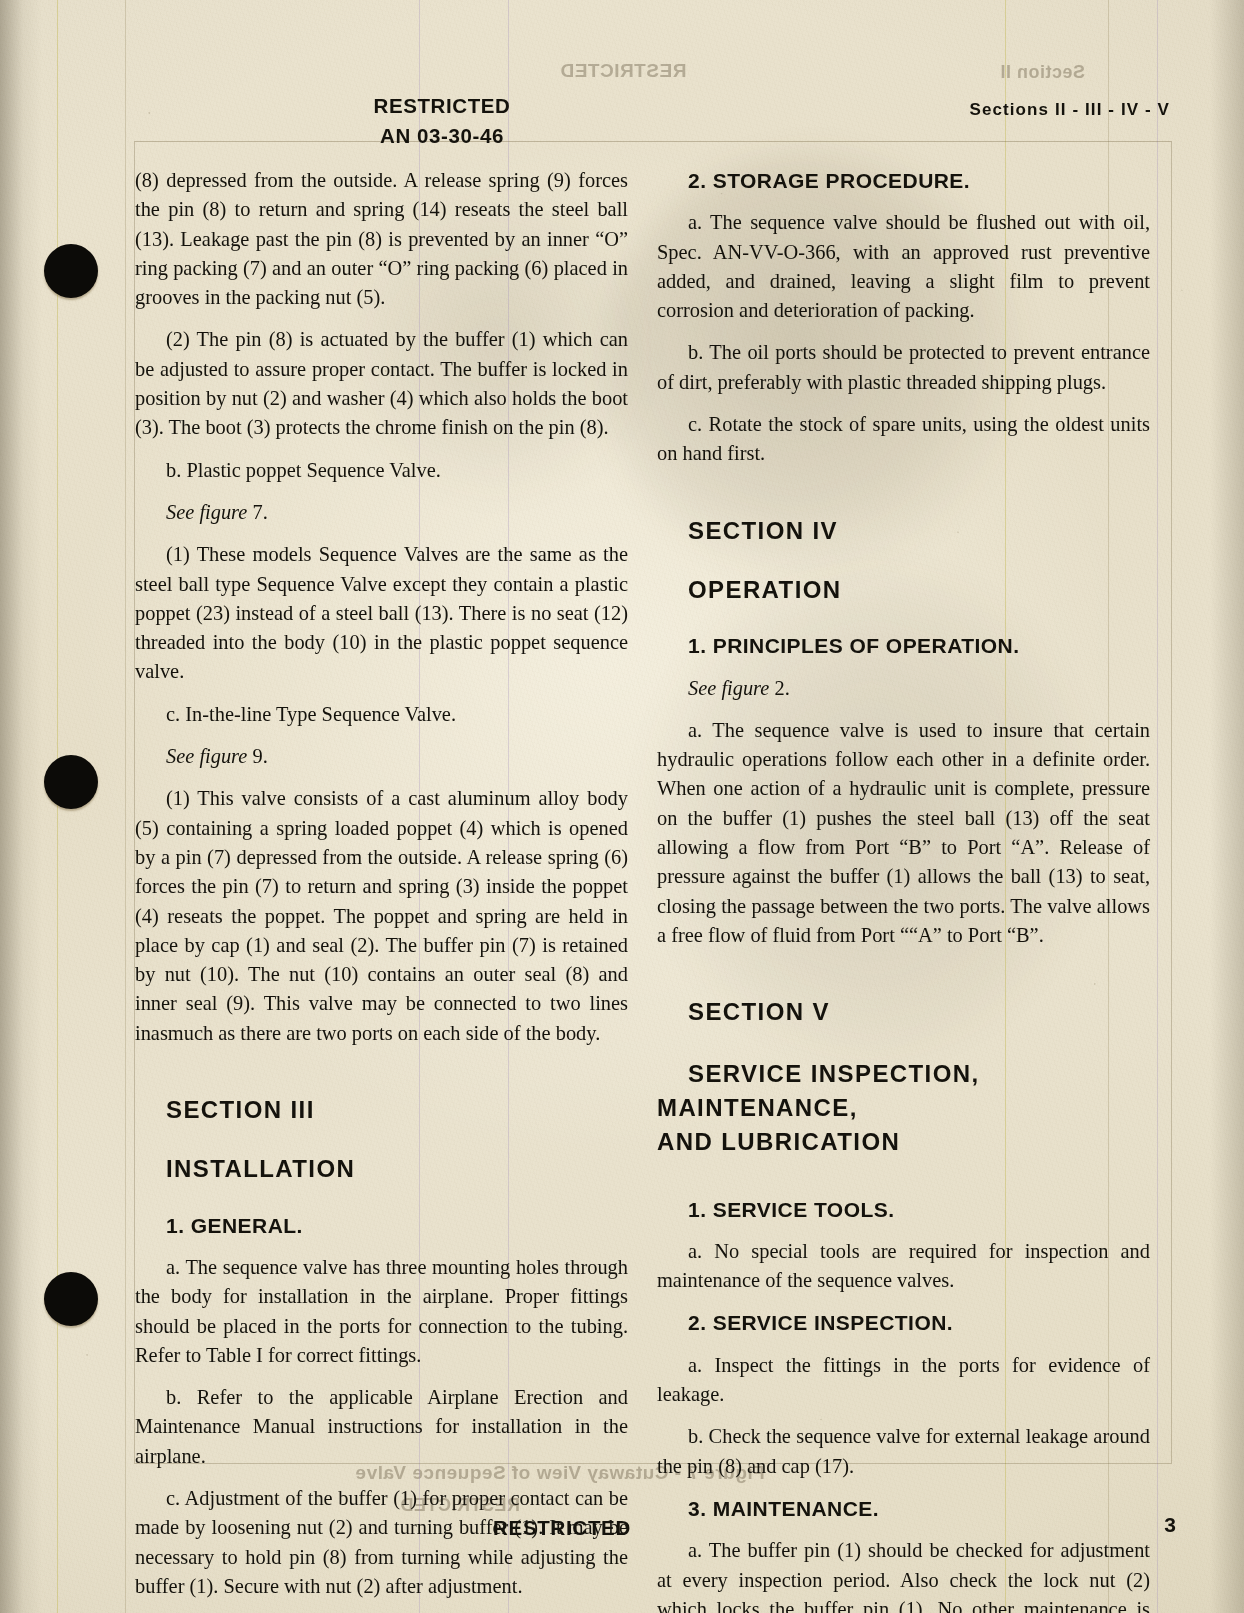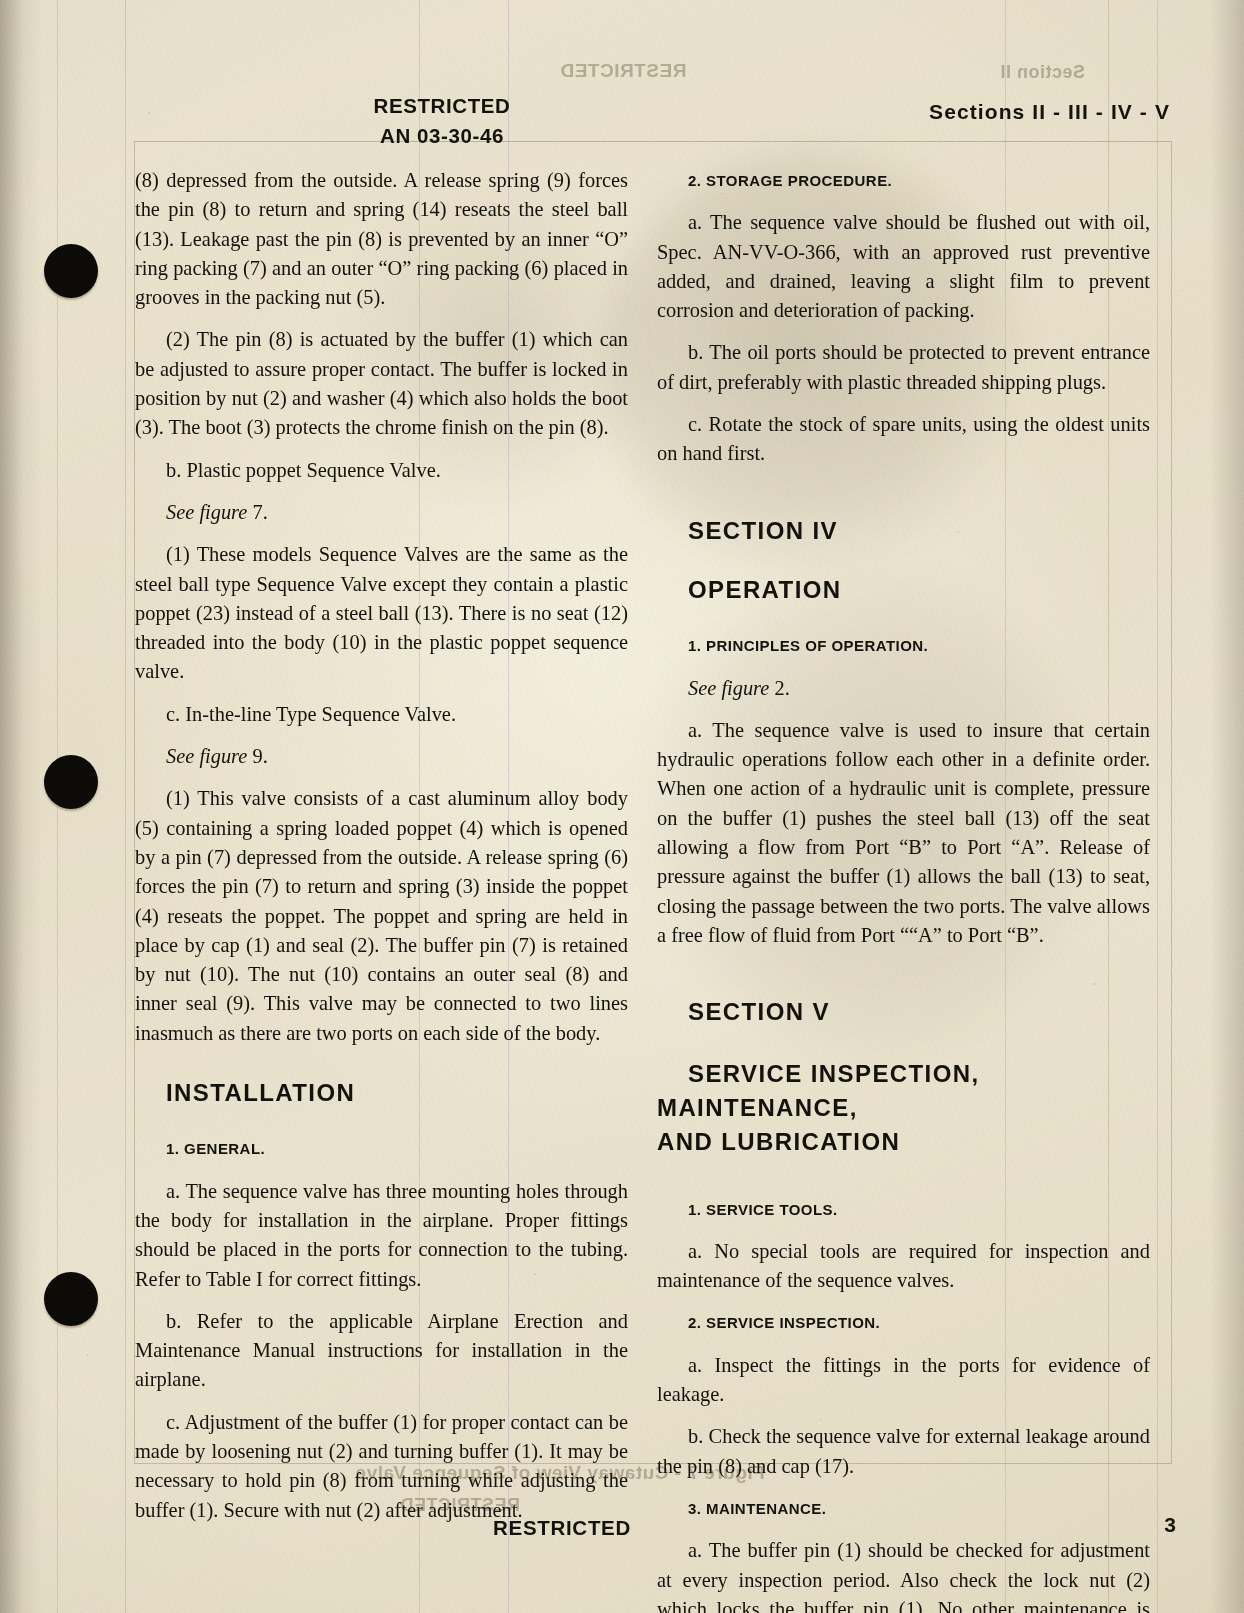--- a/index.html
+++ b/index.html
@@ -130,21 +130,21 @@
     font-weight: bold;
     letter-spacing: .6px;
   }
   #hdr-restricted { top: 94px; font-size: 20.5px; left: -360px; }
   #hdr-anno       { top: 124px; font-size: 20.5px; left: -360px; }
   #hdr-sections {
     position: absolute;
     top: 100px; right: 74px;
     font-family: "Liberation Sans", sans-serif;
     font-weight: bold;
-    font-size: 21px;
+    font-size: 17px;
     letter-spacing: 1.1px;
   }
 
   .col {
     position: absolute;
     top: 166px;
     width: 493px;
     font-size: 20.4px;
     line-height: 29.3px;
     text-align: justify;
@@ -158,21 +158,21 @@
     margin: 0 0 13px 0;
     text-indent: 31px;
   }
   .col p.noindent { text-indent: 0; }
   .col p.last     { margin-bottom: 0; }
 
   
   .subhead {
     font-family: "Liberation Sans", sans-serif;
     font-weight: bold;
-    font-size: 15px;
+    font-size: 21px;
     letter-spacing: .45px;
     text-indent: 0;
     margin: 17px 0 11px 0;
   }
   .subhead.first { margin-top: 0; }
 
   
   .section-title {
     font-family: "Liberation Sans", sans-serif;
     font-weight: bold;
@@ -265,20 +265,21 @@
       <p class="see-figure"><i>See figure</i><span> 7.</span></p>
 
       <p>(1) These models Sequence Valves are the same as the steel ball type Sequence Valve except they contain a plastic poppet (23) instead of a steel ball (13). There is no seat (12) threaded into the body (10) in the plastic poppet sequence valve.</p>
 
       <p>c. In-the-line Type Sequence Valve.</p>
 
       <p class="see-figure"><i>See figure</i><span> 9.</span></p>
 
       <p>(1) This valve consists of a cast aluminum alloy body (5) containing a spring loaded poppet (4) which is opened by a pin (7) depressed from the outside. A release spring (6) forces the pin (7) to return and spring (3) inside the poppet (4) reseats the poppet. The poppet and spring are held in place by cap (1) and seal (2). The buffer pin (7) is retained by nut (10). The nut (10) contains an outer seal (8) and inner seal (9). This valve may be connected to two lines inasmuch as there are two ports on each side of the body.</p>
 
+      <p class="section-title num">SECTION III</p>
       <p class="section-title name">INSTALLATION</p>
 
       <p class="subhead first">1. GENERAL.</p>
 
       <p>a. The sequence valve has three mounting holes through the body for installation in the airplane. Proper fittings should be placed in the ports for connection to the tubing. Refer to Table I for correct fittings.</p>
       <p>b. Refer to the applicable Airplane Erection and Maintenance Manual instructions for installation in the airplane.</p>
       <p class="last">c. Adjustment of the buffer (1) for proper contact can be made by loosening nut (2) and turning buffer (1). It may be necessary to hold pin (8) from turning while adjusting the buffer (1). Secure with nut (2) after adjustment.</p>
     </div>
 
     <div class="col" id="col-right">

